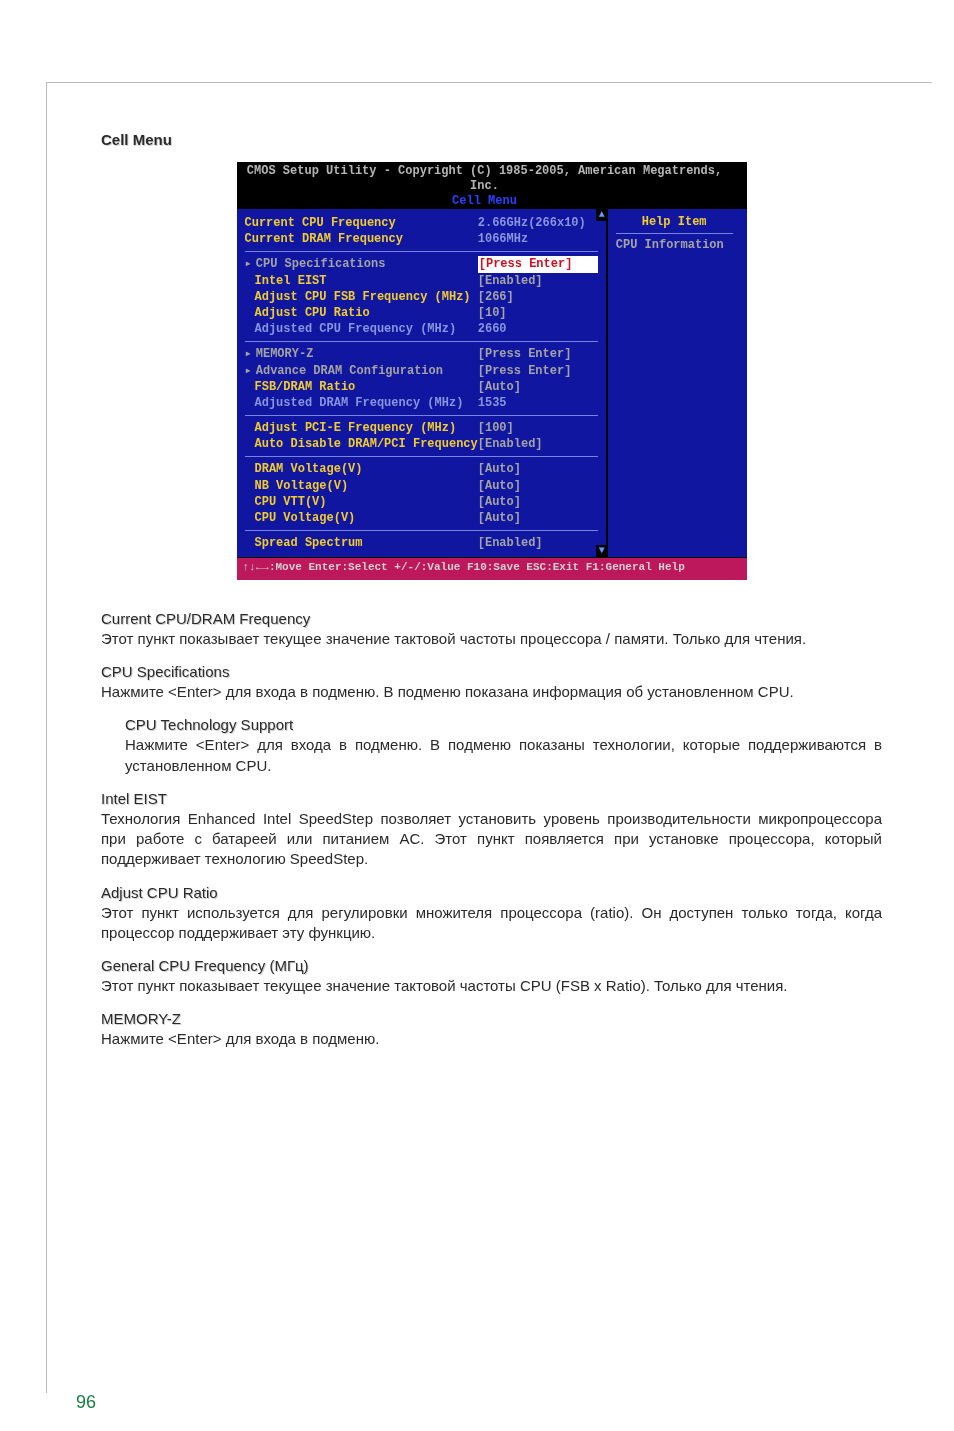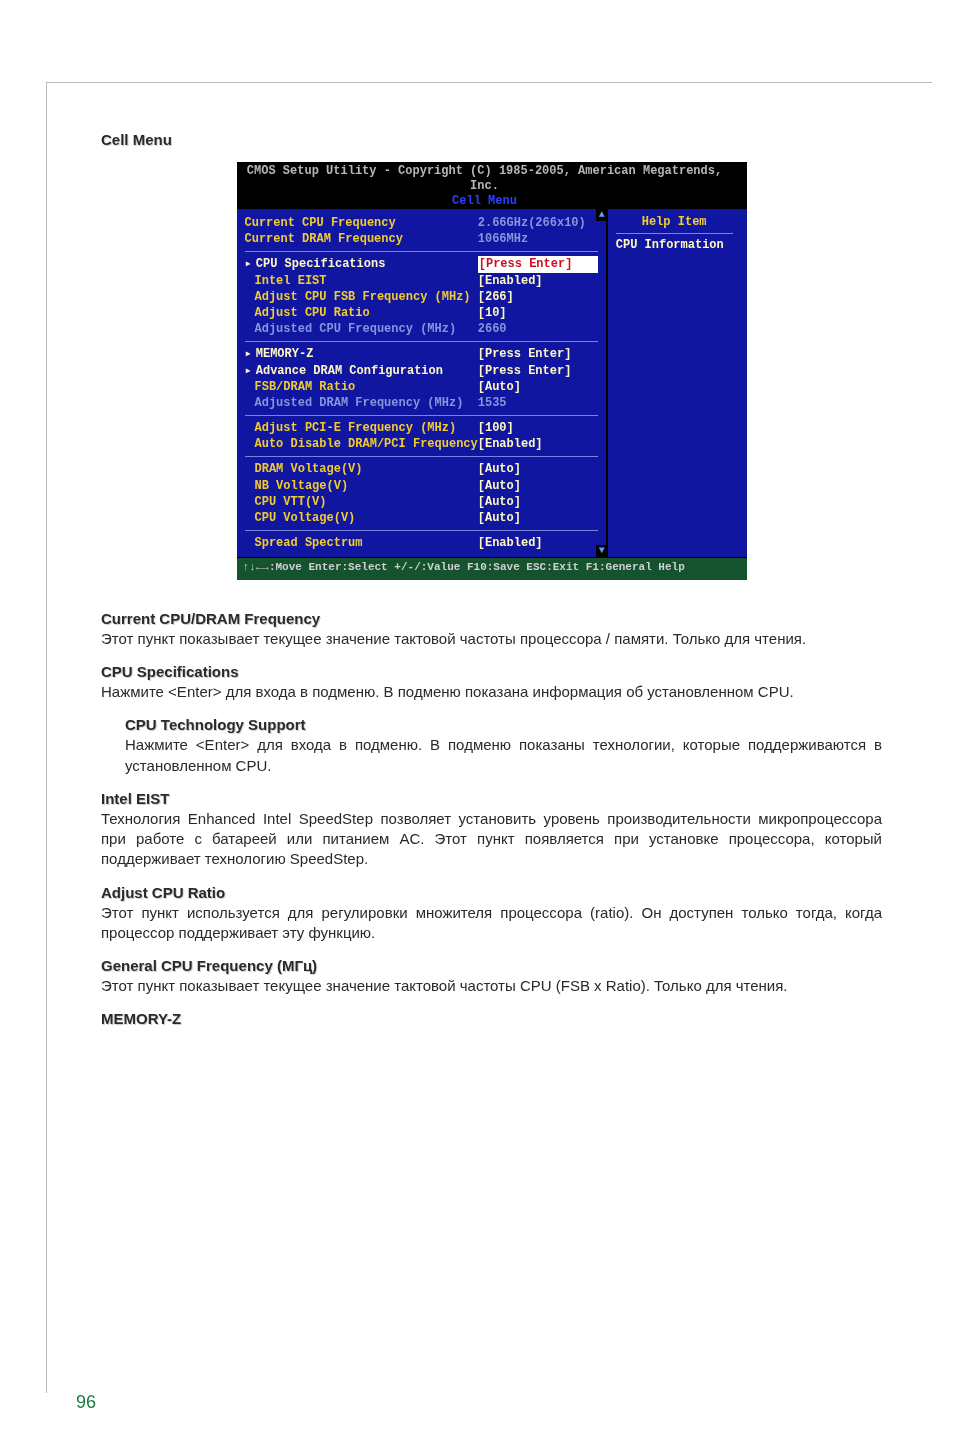--- a/index.html
+++ b/index.html
@@ -67,38 +67,38 @@
   }
   .bios .row { display: flex; line-height: 1.35; }
   .bios .lbl { flex: 1; white-space: nowrap; overflow: hidden; }
   .bios .val { width: 120px; white-space: nowrap; }
   .bios .hr {
     border-top: 1px solid #7a84e0;
     margin: 4px 0 4px 0;
   }
   .bios .yellow { color: #f0cc30; }
   .bios .grey   { color: #8895dc; }
-  .bios .white  { color: #fef9c3; }
+  .bios .white  { color: #a3a3a3; }
   .bios .redhl  { color: #c12; background: #fff; padding: 0 1px; }
   .bios .arrow::before { content: "\25B8"; margin-right: 4px; }
   .bios .noarrow::before { content: " "; display:inline-block; width:10px; }
   .bios .help-title { color: #f0cc30; font-weight: bold; text-align: center; }
   .bios .up, .bios .down {
     position: absolute; right: -2px; width: 12px; height: 12px;
     background: #000; color: #5a9cff; font-size: 10px; text-align: center;
   }
   .bios .up { top: 0; } .bios .down { bottom: 0; }
   .bios .footer {
-    background: #14532d; color: #d0d0d0; font-size: 11px;
+    background: #be185d; color: #d0d0d0; font-size: 11px;
     padding: 2px 6px 4px 6px; line-height: 1.4;
   }
 
   .text-body { text-align: justify; line-height: 1.35; margin-bottom: 14px; }
   .term-heading {
-    font-weight: bold;
+    font-weight: normal;
     text-shadow: 1px 1px 0 #d0d0d0;
     margin-bottom: 2px;
   }
   .indent { margin-left: 24px; }
   .page-number {
     position: absolute;
     left: 76px;
     bottom: 18px;
     font-size: 18px;
     color: #15803d;
@@ -233,18 +233,19 @@
       <div>
         <div class="term-heading">Adjust CPU Ratio</div>
         <div class="text-body">Этот пункт используется для регулировки множителя процессора (ratio). Он доступен только тогда, когда процессор поддерживает эту функцию.</div>
       </div>
       <div>
         <div class="term-heading">General CPU Frequency (МГц)</div>
         <div class="text-body">Этот пункт показывает текущее значение тактовой частоты CPU (FSB x Ratio). Только для чтения.</div>
       </div>
       <div>
         <div class="term-heading">MEMORY-Z</div>
+        <div class="text-body">Нажмите &lt;Enter&gt; для входа в подменю.</div>
       </div>
     </div>
 
 </div>
 
 <div class="page-number">96</div>
 
 </body></html>

